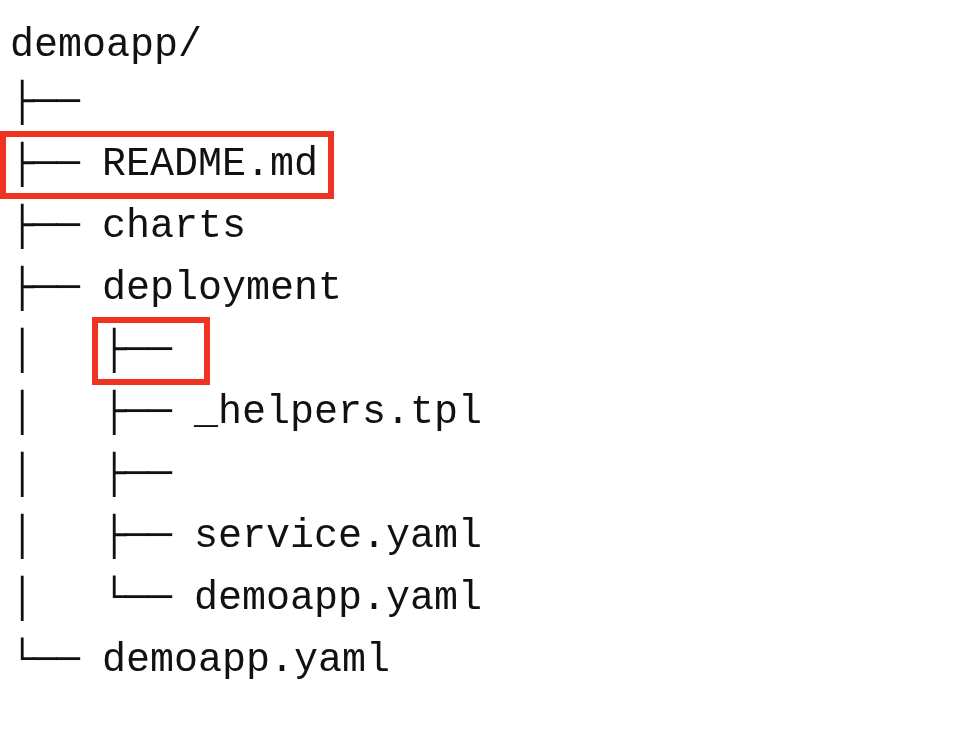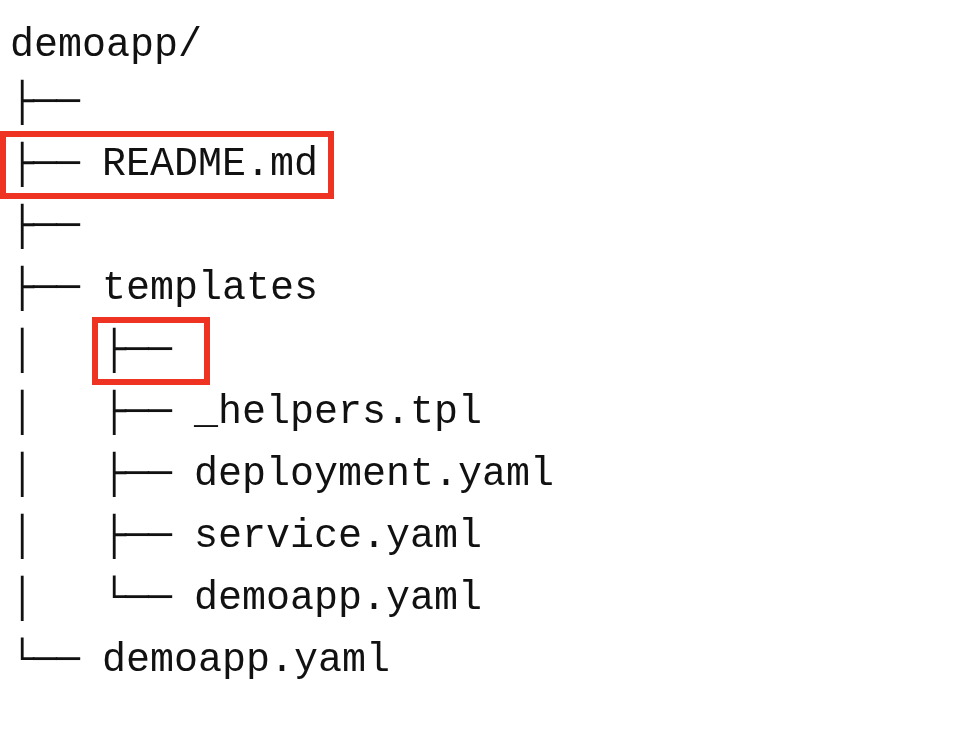--- a/index.html
+++ b/index.html
@@ -58,42 +58,42 @@
 
   <div class="tree-row">
     <span class="highlighted">
       <span class="prefix">├── </span>
       <span class="name">README.md</span>
     </span>
   </div>
 
   <div class="tree-row">
     <span class="prefix">├── </span>
+    <span class="name">charts</span>
   </div>
 
   <div class="tree-row">
     <span class="prefix">├── </span>
-    <span class="name">templates</span>
+    <span class="name">deployment</span>
   </div>
 
   <div class="tree-row">
     <span class="prefix">│   </span>
     <span class="highlighted">
       <span class="prefix">├── </span>
     </span>
   </div>
 
   <div class="tree-row">
     <span class="prefix">│   ├── </span>
     <span class="name">_helpers.tpl</span>
   </div>
 
   <div class="tree-row">
     <span class="prefix">│   ├── </span>
-    <span class="name">deployment.yaml</span>
   </div>
 
   <div class="tree-row">
     <span class="prefix">│   ├── </span>
     <span class="name">service.yaml</span>
   </div>
 
   <div class="tree-row">
     <span class="prefix">│   └── </span>
     <span class="name">demoapp.yaml</span>

